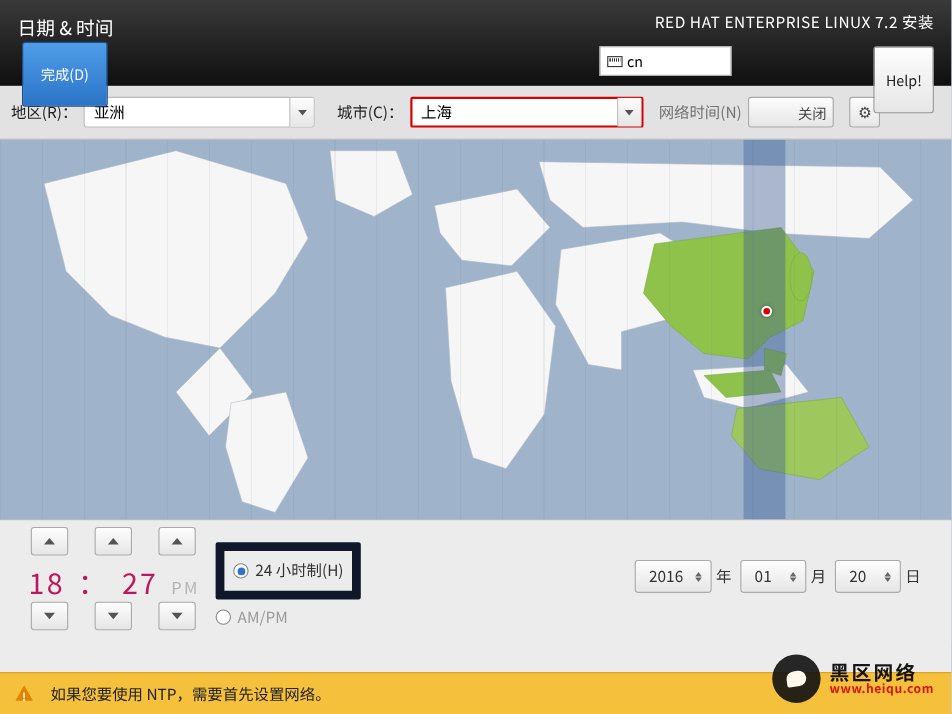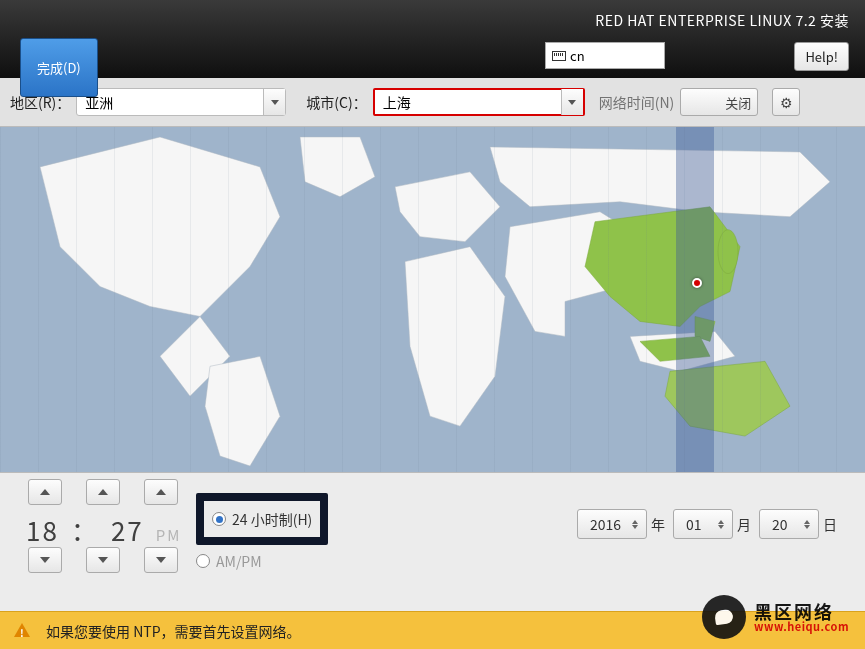--- a/index.html
+++ b/index.html
@@ -26,21 +26,21 @@
       padding: 3px 8px 3px 6px; font-size: 13px; width: 120px;
       display: flex; align-items: center; gap: 4px;
     }
     .kb-icon {
       width: 14px; height: 10px; border: 1px solid #333; position: relative; background: #fff;
     }
     .kb-icon::before { content:''; position:absolute; left:1px; right:1px; top:1px; height:3px; background:repeating-linear-gradient(90deg,#333 0 1px,transparent 1px 2px);}
     .help-btn {
       position: absolute; right: 16px; top: 42px;
       background: linear-gradient(#fdfdfd, #e6e6e6);
-      color: #222; border: 1px solid #999; padding: 4px 10px; font-size: 13px; border-radius: 3px; text-align: right;
+      color: #222; border: 1px solid #999; padding: 20px 10px; font-size: 13px; border-radius: 3px; text-align: right;
     }
 
     .selector-bar {
       display: flex; align-items: center;
       padding: 10px 10px; background: #e2e2e2; gap: 6px;
       border-bottom: 1px solid #bbb;
     }
     .sel-label { font-size: 14px; color: #222; }
     .combo {
       display: flex; align-items: center; background: #fff;
@@ -88,21 +88,21 @@
       background: #ececec;
     }
     .spin-col { display:flex; flex-direction:column; gap:4px; align-items:center;}
     .spin-btn {
       width: 34px; height: 26px; background: linear-gradient(#fdfdfd,#e6e6e6);
       border: 1px solid #aaa; border-radius:3px; display:flex; align-items:center; justify-content:center;
     }
     .spin-btn.up::after, .spin-btn.down::after { content:''; border-left:5px solid transparent; border-right:5px solid transparent;}
     .spin-btn.up::after { border-bottom:6px solid #555;}
     .spin-btn.down::after { border-top:6px solid #555;}
-    .time-text { font-size: 26px; color: #404040; letter-spacing: 2px; margin: 0 6px;}
+    .time-text { font-size: 26px; color: #be185d; letter-spacing: 2px; margin: 0 6px;}
     .ampm { font-size: 15px; color:#b5b5b5; letter-spacing:2px; margin-left:6px;}
     .radiogroup {
       border: 8px solid #0f172a; padding: 8px 8px 8px 8px;
       margin-left: 10px; border-radius: 2px;
     }
     .radio-row { display:flex; align-items:center; gap:6px; font-size:14px; color:#333;}
     .radio { width:14px; height:14px; border:1px solid #888; border-radius:50%; display:inline-flex; align-items:center; justify-content:center; background:#fff;}
     .radio.on::after { content:''; width:7px; height:7px; background:#3273c7; border-radius:50%;}
     .radio-label2 { color:#999;}
     .radios-wrap { display:flex; flex-direction:column; gap:6px;}
@@ -142,20 +142,21 @@
       display:flex; align-items:center; justify-content:center;
     }
     .wm-bubble-inner { width:18px; height:14px; background:#fff; border-radius: 8px 8px 8px 2px; transform: rotate(-8deg);}
     .wm-text { display:flex; flex-direction:column; line-height:1.05;font-weight:bold;}
     .wm-sub { font-size:11px; color:#d40000; letter-spacing:0.5px; }
   </style>
 </head>
 <body>
 
 <div class="header" data-name="header-bar">
+  <div class="header-title" data-name="page-title">日期 &amp; 时间</div>
   <button class="done-btn" data-name="done-button">完成(D)</button>
   <div class="subtitle" data-name="installer-subtitle">RED HAT ENTERPRISE LINUX 7.2 安装</div>
   <div class="kb-ind" data-name="keyboard-indicator">
     <span class="kb-icon" data-name="keyboard-icon"></span>
     <span data-name="keyboard-layout-text">cn</span>
   </div>
   <button class="help-btn" data-name="help-button">Help!</button>
 </div>
 
 <div class="selector-bar" data-name="selector-bar">

